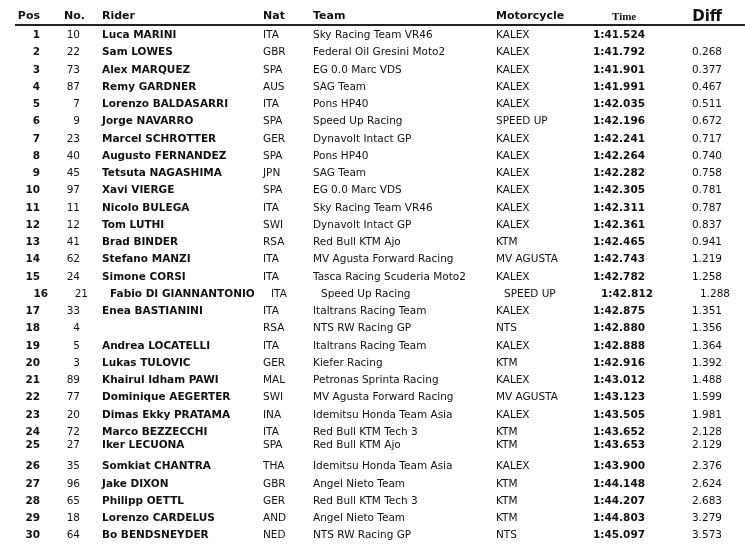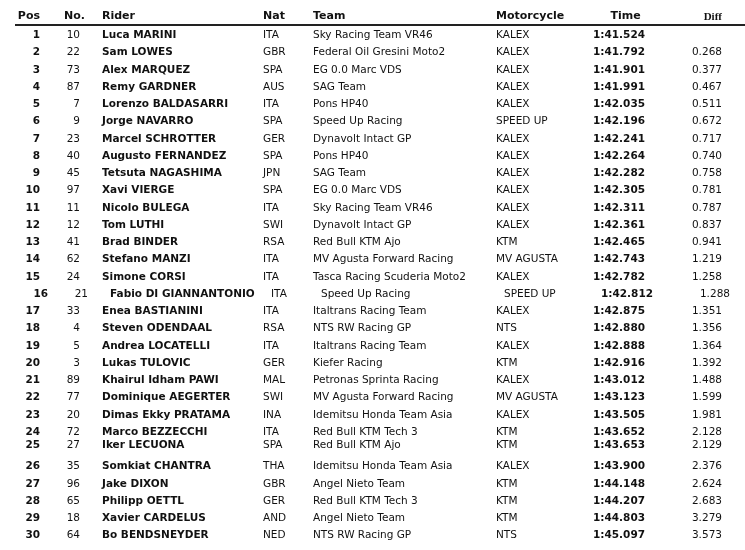--- a/index.html
+++ b/index.html
@@ -14,22 +14,22 @@
     .c-no { left: 55px; width: 25px; text-align: right; }
     .c-rider { left: 102px; font-weight: bold; }
     .c-nat { left: 263px; }
     .c-team { left: 313px; }
     .c-moto { left: 496px; }
     .c-time { left: 593px; width: 80px; font-weight: bold; }
     .c-diff { left: 650px; width: 72px; text-align: right; }
     .hdr .c-pos { left: 0; width: 40px; text-align: right; font-weight: bold; font-size: 11px; }
     .hdr .c-no { left: 55px; width: 30px; text-align: right; font-size: 11px; font-weight: bold; }
     .hdr .c-rider, .hdr .c-nat, .hdr .c-team, .hdr .c-moto { font-size: 11px; font-weight: bold; }
-    .hdr .c-time { left: 593px; width: 65px; text-align: center; font-size: 11px; }
-    .hdr .c-diff { font-size: 11px; font-weight: bold; font-family: Liberation Serif, serif; }
+    .hdr .c-time { left: 612px; width: 65px; text-align: left; font-size: 11px; font-family: Liberation Serif, serif; }
+    .hdr .c-diff { font-size: 15px; font-weight: bold; }
     .row { position: absolute; left: 0; width: 745px; height: 17px; }
   </style>
 </head>
 <body>
 
 <div class="results">
   <div class="hdr">
     <span class="cell c-pos">Pos</span>
     <span class="cell c-no">No.</span>
     <span class="cell c-rider">Rider</span>
@@ -207,21 +207,20 @@
         <span class="cell c-rider">Enea BASTIANINI</span>
         <span class="cell c-nat">ITA</span>
         <span class="cell c-team">Italtrans Racing Team</span>
         <span class="cell c-moto">KALEX</span>
         <span class="cell c-time">1:42.875</span>
         <span class="cell c-diff">1.351</span>
       </div>
       <div class="row" style="top: 319.25px;">
         <span class="cell c-pos">18</span>
         <span class="cell c-no">4</span>
-        <span class="cell c-rider">Steven ODENDAAL</span>
         <span class="cell c-nat">RSA</span>
         <span class="cell c-team">NTS RW Racing GP</span>
         <span class="cell c-moto">NTS</span>
         <span class="cell c-time">1:42.880</span>
         <span class="cell c-diff">1.356</span>
       </div>
       <div class="row" style="top: 336.5px; padding-left: 26px;">
         <span class="cell c-pos">19</span>
         <span class="cell c-no">5</span>
         <span class="cell c-rider">Andrea LOCATELLI</span>
@@ -317,21 +316,21 @@
         <span class="cell c-rider">Philipp OETTL</span>
         <span class="cell c-nat">GER</span>
         <span class="cell c-team">Red Bull KTM Tech 3</span>
         <span class="cell c-moto">KTM</span>
         <span class="cell c-time">1:44.207</span>
         <span class="cell c-diff">2.683</span>
       </div>
       <div class="row" style="top: 509px;">
         <span class="cell c-pos">29</span>
         <span class="cell c-no">18</span>
-        <span class="cell c-rider">Xavier CARDELUS</span>
+        <span class="cell c-rider">Lorenzo CARDELUS</span>
         <span class="cell c-nat">AND</span>
         <span class="cell c-team">Angel Nieto Team</span>
         <span class="cell c-moto">KTM</span>
         <span class="cell c-time">1:44.803</span>
         <span class="cell c-diff">3.279</span>
       </div>
       <div class="row" style="top: 526.25px; padding-left: 40px;">
         <span class="cell c-pos">30</span>
         <span class="cell c-no">64</span>
         <span class="cell c-rider">Bo BENDSNEYDER</span>

